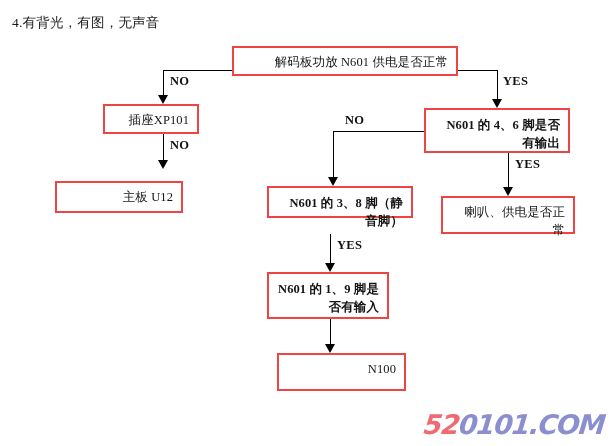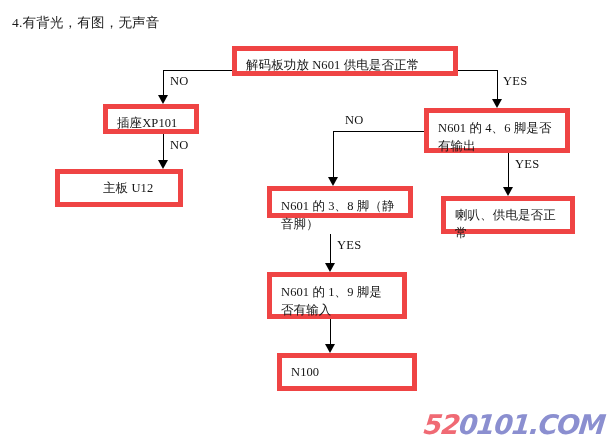--- a/index.html
+++ b/index.html
@@ -26,29 +26,30 @@
     line-height: 18px;
     letter-spacing: 0.2px;
     white-space: nowrap;
     color: #1a1a1a;
   }
 
   
   .node {
     position: absolute;
     box-sizing: border-box;
-    border: 5px solid #ef4444;
+    border: 2px solid #ef4444;
     background: #ffffff;
     font-size: 12.5px;
     line-height: 18px;
     color: #151515;
     padding: 5px 8px 4px 9px;
     letter-spacing: 0.1px;
+    text-align: right;
   }
-  .node.two-line { padding-top: 6px; }
+  .node.two-line { padding-top: 6px; font-weight: bold; }
 
   
   .vline {
     position: absolute;
     width: 0;
     border-left: 1.4px solid #000000;
   }
   .hline {
     position: absolute;
     height: 0;
@@ -64,20 +65,21 @@
   }
 
   
   .elabel {
     position: absolute;
     font-size: 12.5px;
     line-height: 14px;
     color: #111111;
     white-space: nowrap;
     letter-spacing: 0.3px;
+    font-weight: bold;
   }
 
   
   .watermark {
     position: absolute;
     right: 8px;
     bottom: 6px;
     font-family: "DejaVu Sans", sans-serif;
     font-size: 27px;
     font-weight: 700;
@@ -94,31 +96,31 @@
 <body>
 
 <div id="canvas">
 
   <div class="title">4.有背光，有图，无声音</div>
 
   <div class="node" style="left:232px; top:46px; width:226px; height:30px;">解码板功放 N601 供电是否正常</div>
 
   <div class="node" style="left:103px; top:104px; width:96px; height:30px;">插座XP101</div>
 
-  <div class="node" style="left:55px; top:169px; width:128px; height:38px;padding-left:43px;">主板 U12</div>
+  <div class="node" style="left:55px; top:181px; width:128px; height:32px;padding-left:43px;">主板 U12</div>
 
   <div class="node two-line" style="left:424px; top:108px; width:146px; height:45px;">N601 的 4、6 脚是否有输出</div>
 
   <div class="node" style="left:441px; top:196px; width:134px; height:38px;">喇叭、供电是否正常</div>
 
   <div class="node two-line" style="left:267px; top:186px; width:146px; height:32px;">N601 的 3、8 脚（静音脚）</div>
 
-  <div class="node two-line" style="left:267px; top:272px; width:140px; height:47px;">N601 的 1、9 脚是否有输入</div>
+  <div class="node two-line" style="left:267px; top:272px; width:122px; height:47px;">N601 的 1、9 脚是否有输入</div>
 
-  <div class="node" style="left:277px; top:353px; width:140px; height:38px;">N100</div>
+  <div class="node" style="left:277px; top:353px; width:129px; height:38px;">N100</div>
 
   <div class="hline" style="left:163px; top:70px; width:69px;"></div>
   <div class="vline" style="left:163px; top:70px; height:26px;"></div>
   <div class="arrow-down" style="left:158px; top:95px;"></div>
   <div class="elabel" style="left:170px; top:74px;">NO</div>
 
   <div class="hline" style="left:458px; top:70px; width:39px;"></div>
   <div class="vline" style="left:497px; top:70px; height:30px;"></div>
   <div class="arrow-down" style="left:492px; top:99px;"></div>
   <div class="elabel" style="left:503px; top:74px;">YES</div>

